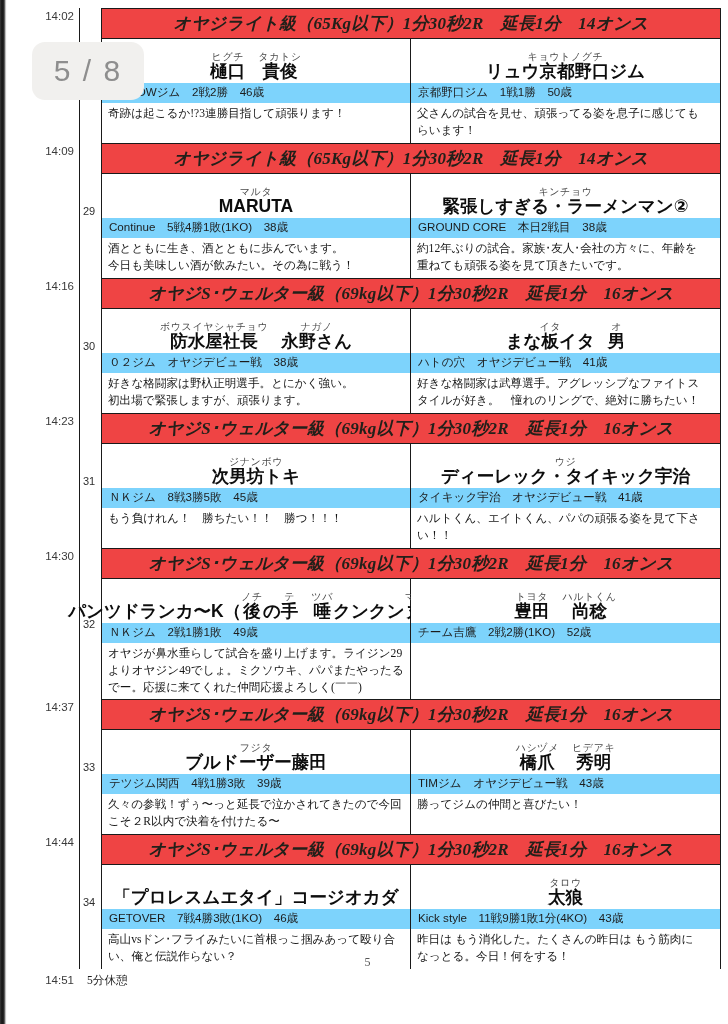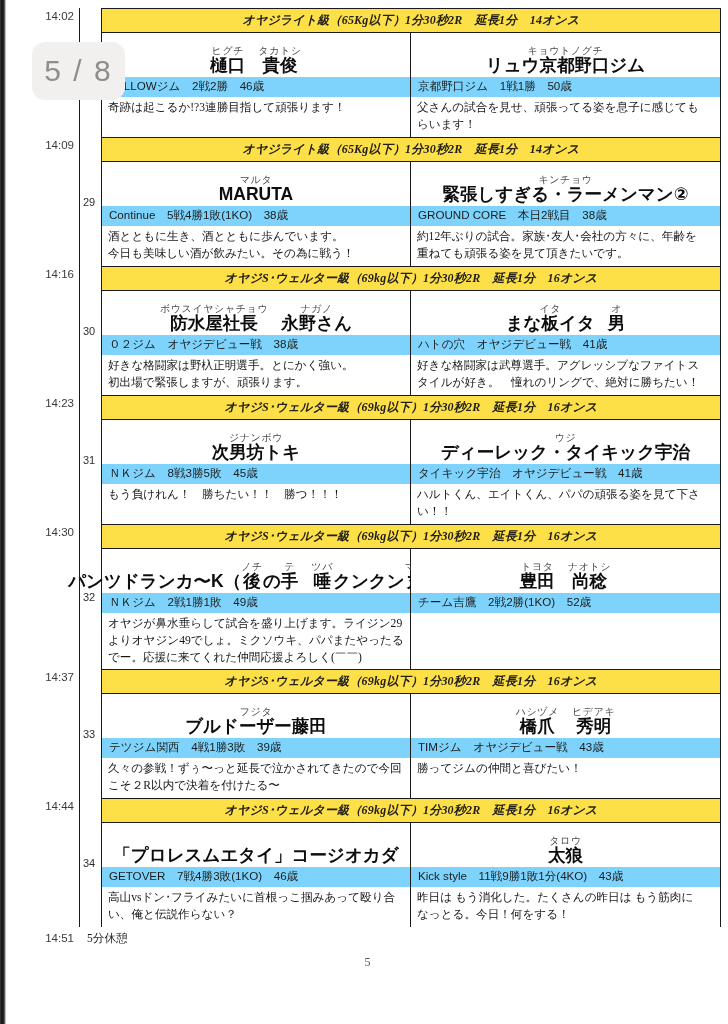--- a/index.html
+++ b/index.html
@@ -51,26 +51,26 @@
     position:absolute;left:3px;top:50%;transform:translateY(-50%);
   }
   .bout{
     flex:1 1 auto;
     border:1.6px solid #1a1a1a;
     border-bottom:none;
     box-sizing:border-box;
   }
   .match:last-of-type .bout{border-bottom:1.6px solid #1a1a1a;}
   .classband{
-    background:#fde047;
+    background:#ef4444;
     border-bottom:1.6px solid #1a1a1a;
     text-align:center;
     font-style:italic;
     font-weight:bold;
-    font-size:12px;
+    font-size:17px;
     color:#23201a;
     padding:3px 0 3px;
     letter-spacing:.2px;
     font-family:"Liberation Serif","DejaVu Serif",serif;
   }
   .fighters{display:flex;}
   .side{
     width:50%;box-sizing:border-box;
     background:#fff;
   }
@@ -134,21 +134,21 @@
     font-family:"Liberation Serif","DejaVu Serif",serif;
   }
   .pagenum{
     position:absolute;left:0;right:0;top:955px;
     text-align:center;font-size:12px;color:#555;
     font-family:"Liberation Serif","DejaVu Serif",serif;
   }
   
   .badge{
     position:absolute;left:32px;top:42px;
-    width:93px;height:58px;
+    width:112px;height:58px;
     background:#f1f0ee;
     border-radius:13px;
     display:flex;align-items:center;justify-content:center;
     font-family:"Liberation Sans","DejaVu Sans",sans-serif;
     font-size:30px;color:#8e8e8e;letter-spacing:2px;
     z-index:20;
   }
 </style>
 </head>
 <body>
@@ -392,21 +392,21 @@
             </div>
             <div class="side right">
               <div class="namebox">
                 <span class="namewrap">
                   <span class="nm">
                     <span class="rt">トヨタ</span>
                     <span class="rb">豊田</span>
                   </span>
                   <span class="gap"></span>
                   <span class="nm">
-                    <span class="rt">ナオトシ</span>
+                    <span class="rt">ハルトくん</span>
                     <span class="rb">尚稔</span>
                   </span>
                 </span>
               </div>
               <div class="statrow">チーム吉鷹　2戦2勝(1KO)　52歳</div>
             </div>
           </div>
           <div class="commentrow">
             <div class="comment left">
               <span class="ln">オヤジが鼻水垂らして試合を盛り上げます。ライジン29</span>

